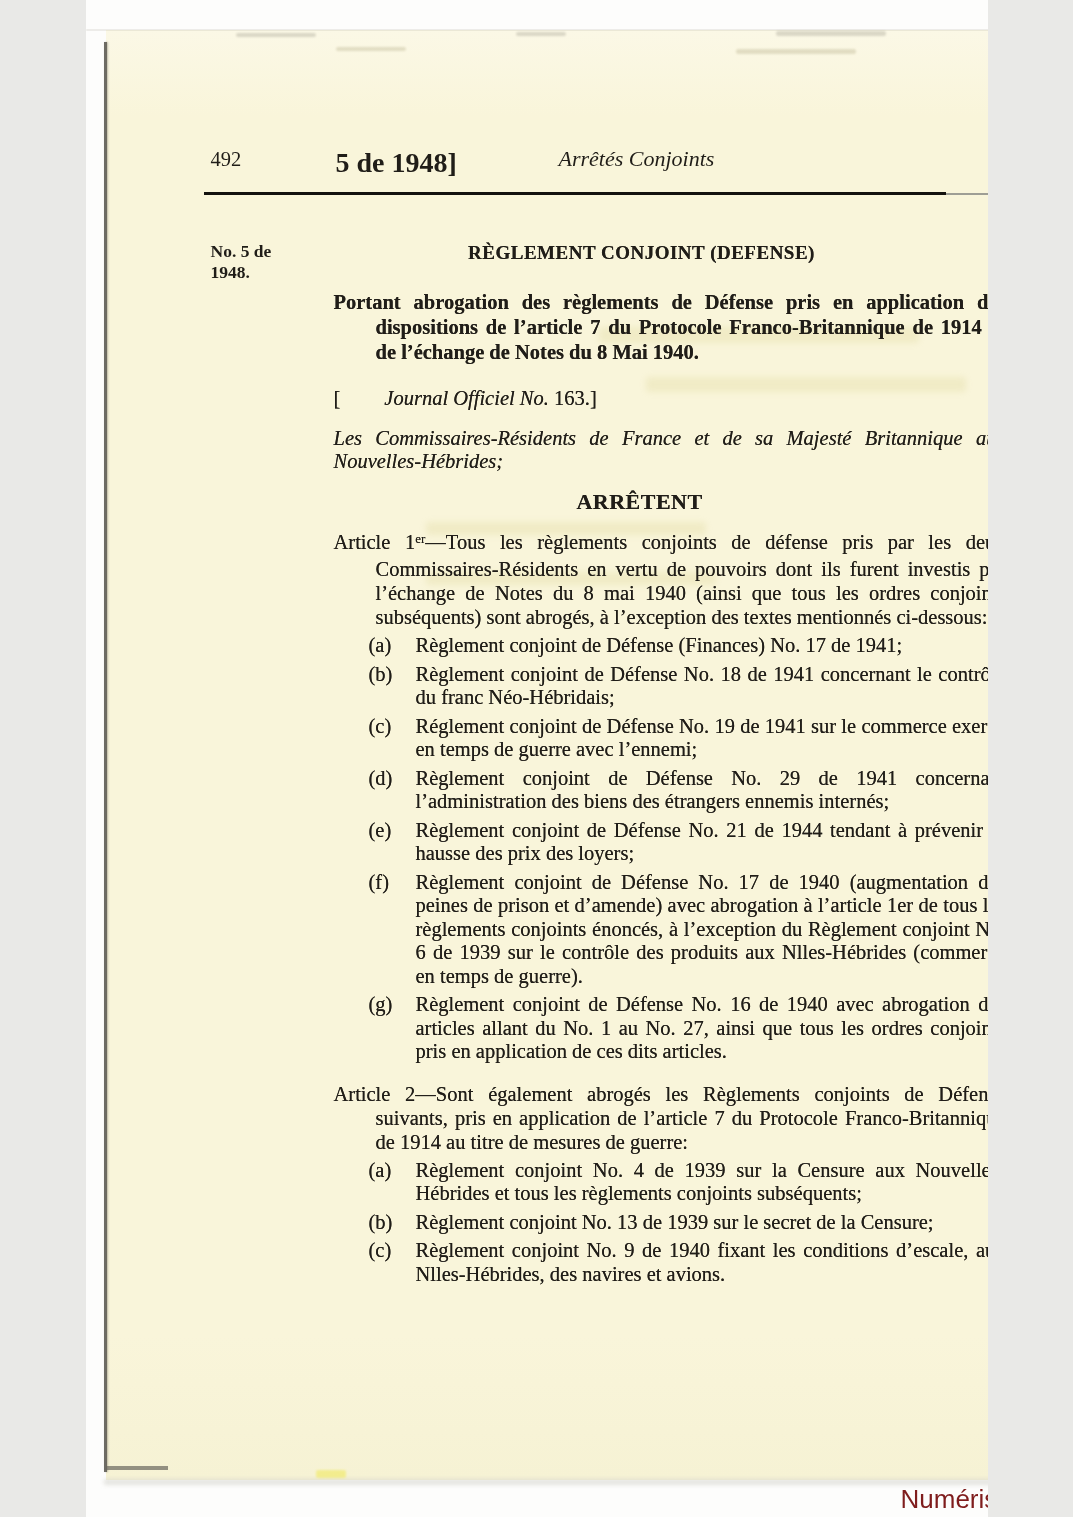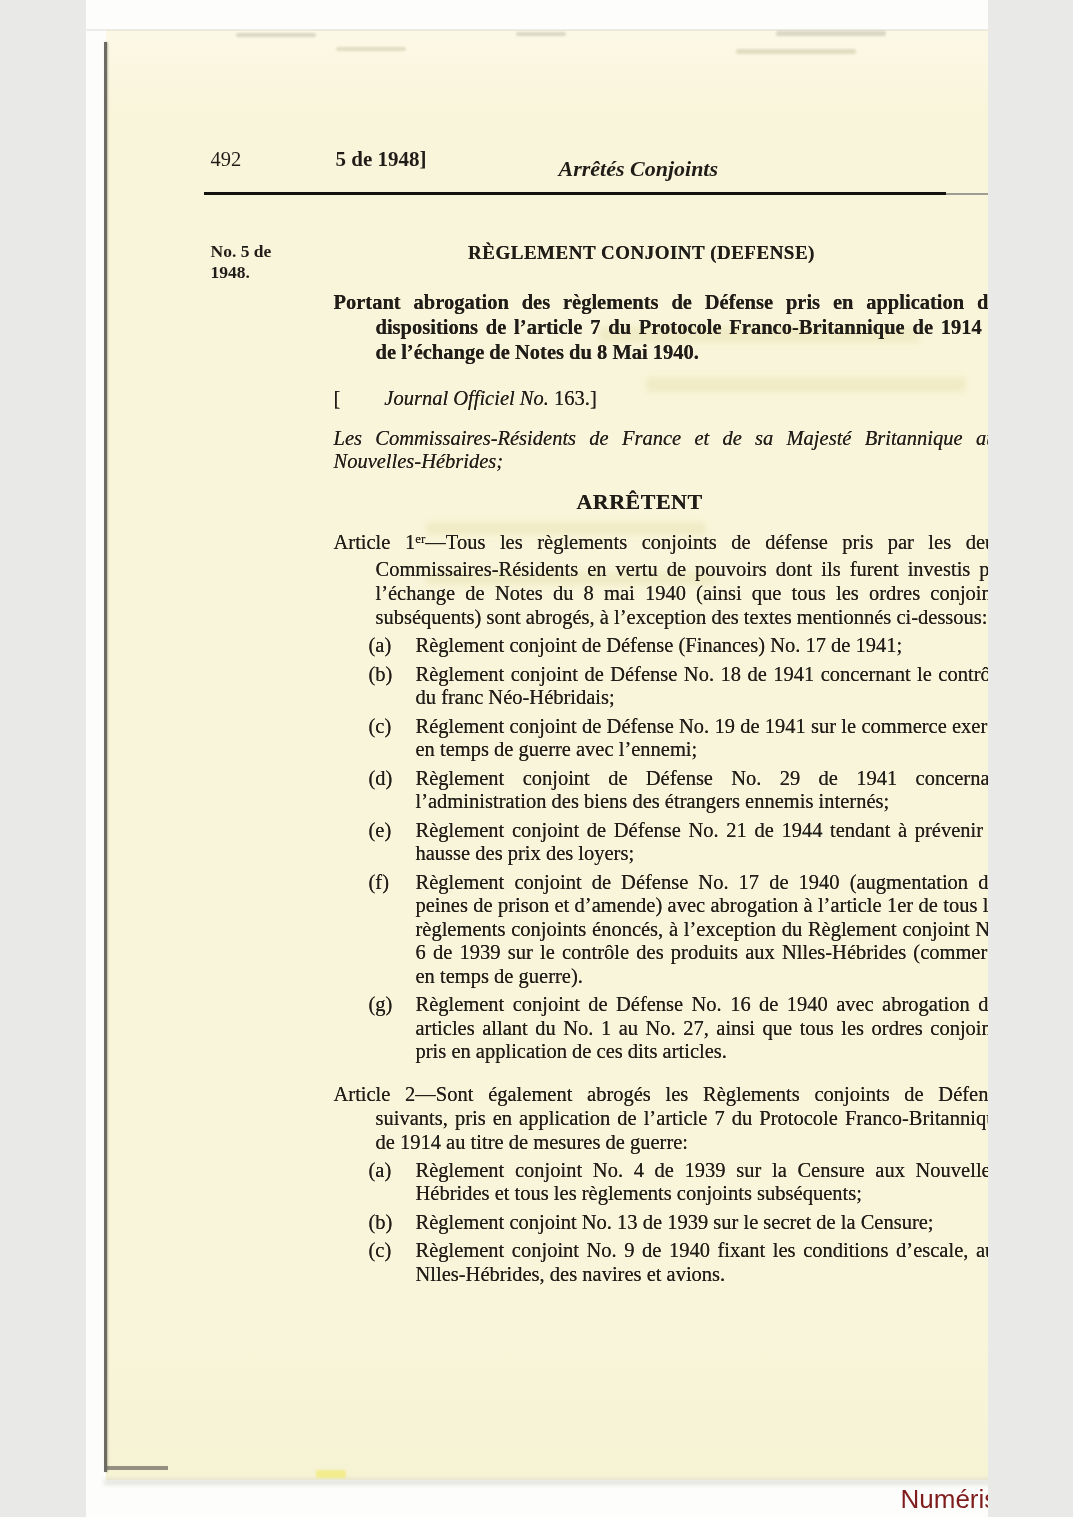--- a/index.html
+++ b/index.html
@@ -41,22 +41,22 @@
     background:#fcfcf8;
     box-shadow:inset 2px 3px 2px rgba(108,108,102,.55),inset -1px -2px 2px rgba(172,172,160,.35);
   }
   .crescent{
     position:absolute;top:-5px;left:-4px;width:37px;height:37px;border-radius:50%;
     border:4px solid transparent;border-top-color:#c0591d;border-left-color:#c0591d;
     transform:rotate(18deg);opacity:.9;
   }
   
   .pg-num{position:absolute;left:125px;top:148px;font-size:20.5px;}
-  .issue{position:absolute;left:250px;top:147px;font-size:21px;font-weight:bold;}
-  .running{position:absolute;left:473px;top:156px;font-size:22px;font-weight:bold;font-style:italic;}
+  .issue{position:absolute;left:250px;top:147px;font-size:28px;font-weight:bold;}
+  .running{position:absolute;left:473px;top:146px;font-size:22px;font-weight:normal;font-style:italic;}
   .rule-dark{position:absolute;left:118px;top:192px;width:742px;height:3px;background:#14120e;}
   .rule-mid{position:absolute;left:860px;top:193px;width:128px;height:2px;background:#8e8e88;opacity:.85;}
   .rule-tail{position:absolute;left:988px;top:193px;width:62px;height:2px;background:#c3c3bb;opacity:.55;}
   .margin-note{
     position:absolute;left:125px;top:241px;width:110px;
     font-size:17.5px;line-height:21px;font-weight:bold;
   }
   
   .doc{
     position:absolute;left:248px;top:240px;width:672px;

